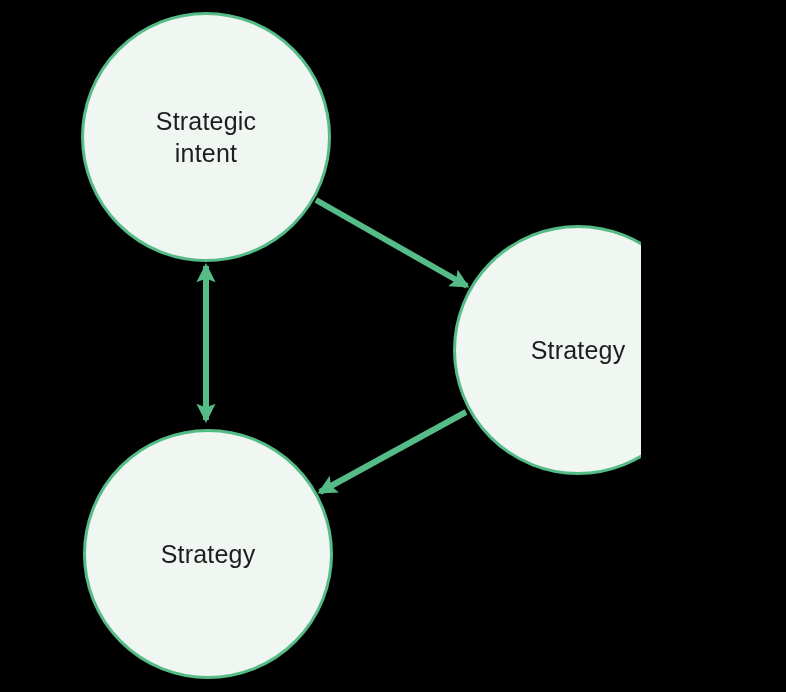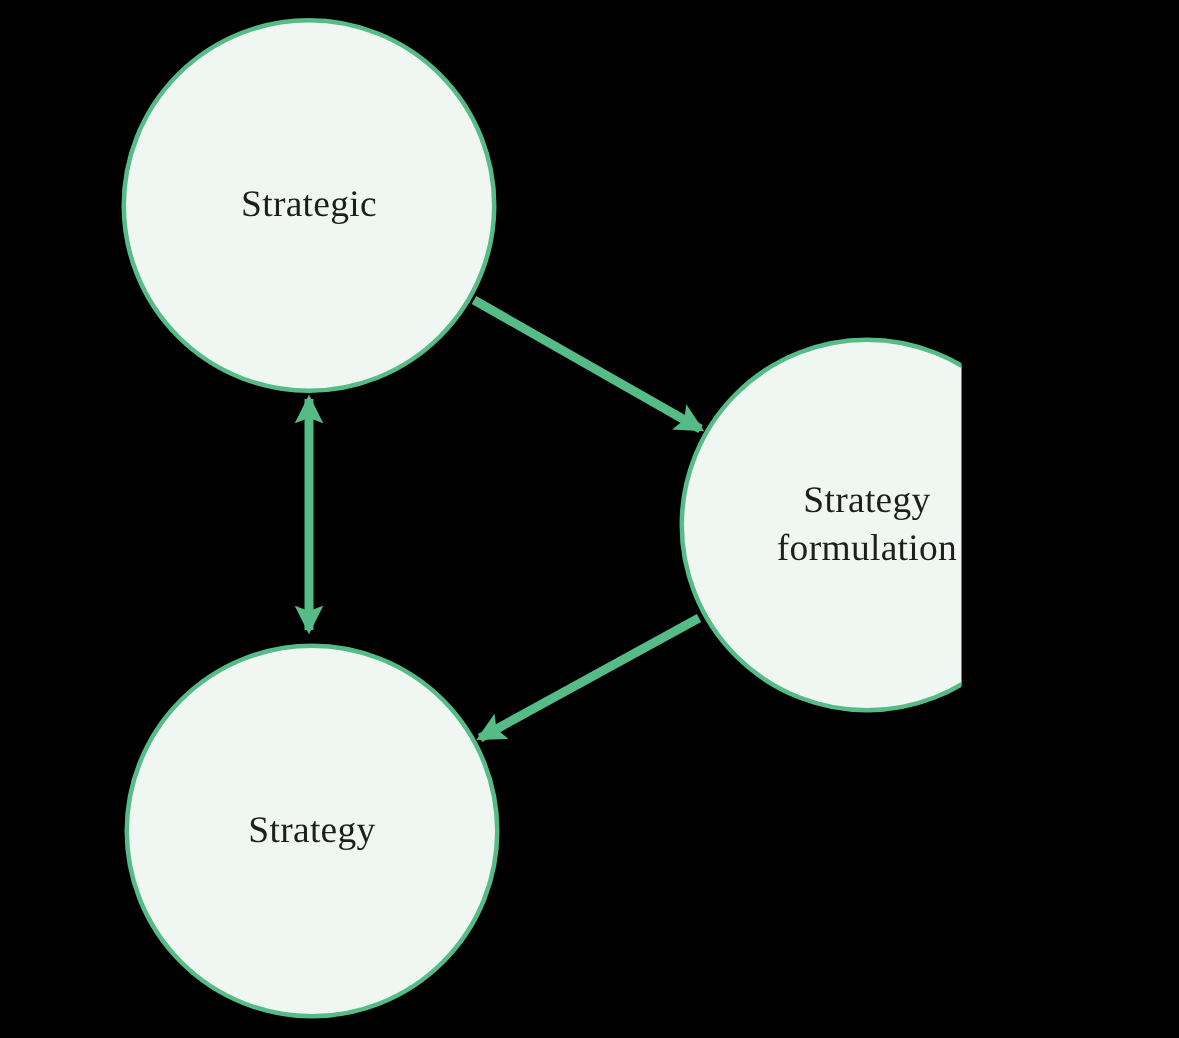--- a/index.html
+++ b/index.html
@@ -9,21 +9,21 @@
     --background: #000000;
   }
   * { box-sizing: border-box; }
   html, body { margin: 0; padding: 0; background: var(--background); }
   .canvas {
     position: relative;
     width: 641px;
     height: 692px;
     background: var(--background);
     overflow: hidden;
-    font-family: Liberation Serif, serif;
+    font-family: Liberation Sans, sans-serif;
   }
   .edges {
     position: absolute;
     left: 0; top: 0;
     width: 786px; height: 692px;
     pointer-events: none;
   }
   .edge {
     stroke: var(--accent);
     stroke-width: 6;
@@ -67,24 +67,24 @@
 
     <line class="edge" x1="316" y1="200" x2="467" y2="286" marker-end="url(#head)"></line>
 
     <line class="edge" x1="466" y1="412" x2="320" y2="492" marker-end="url(#head)"></line>
 
     <line class="edge" x1="206" y1="266" x2="206" y2="420" marker-start="url(#head)" marker-end="url(#head)"></line>
   </svg>
 
   <div class="node node--intent">
     <span class="node-line">Strategic</span>
+    <span class="node-line">intent</span>
   </div>
 
   <div class="node node--formulation">
     <span class="node-line">Strategy</span>
-    <span class="node-line">formulation</span>
   </div>
 
   <div class="node node--implementation">
     <span class="node-line">Strategy</span>
   </div>
 
 </div>
 
 </body></html>

